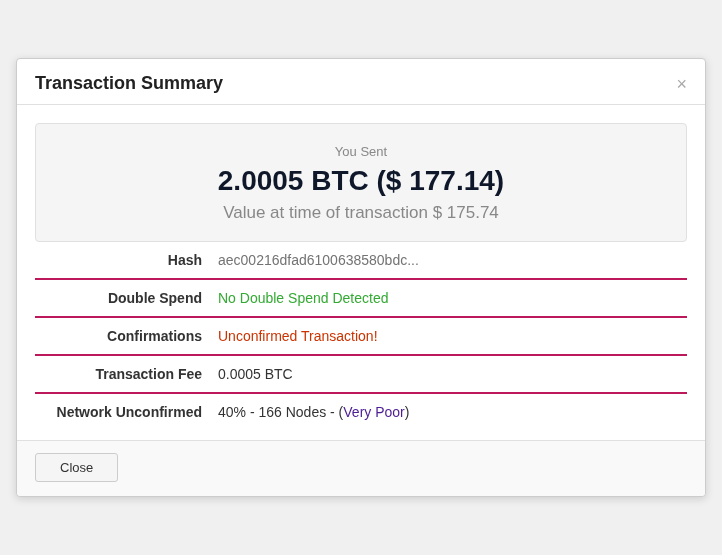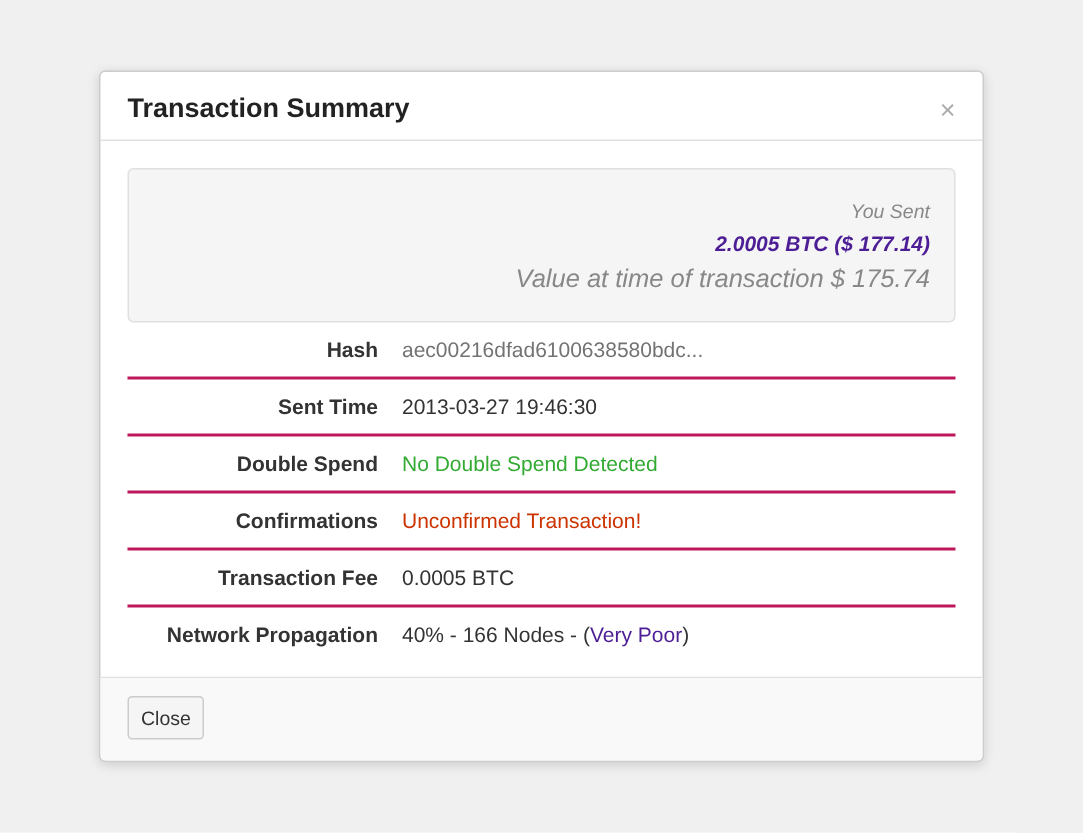--- a/index.html
+++ b/index.html
@@ -15,21 +15,21 @@
       justify-content: center;
       align-items: center;
       width: 722px;
       height: 555px;
     }
 
     .dialog {
       background: #ffffff;
       border: 1px solid #cccccc;
       border-radius: 4px;
-      width: 590px;
+      width: 690px;
       padding: 0;
       box-shadow: 0 2px 8px rgba(0,0,0,0.15);
     }
 
     .dialog-header {
       display: flex;
       justify-content: space-between;
       align-items: center;
       padding: 14px 18px 10px 18px;
       border-bottom: 1px solid #e0e0e0;
@@ -49,35 +49,34 @@
     }
 
     .dialog-body {
       padding: 18px 18px 10px 18px;
     }
 
     .summary-box {
       background: #f5f5f5;
       border: 1px solid #e0e0e0;
       border-radius: 4px;
-      text-align: right;
+      text-align: center;
       padding: 20px 16px 18px 16px;
-      font-style: italic;
     }
 
     .you-sent-label {
       font-size: 13px;
       color: #888888;
       margin-bottom: 6px;
     }
 
     .amount-large {
-      font-size: 14px;
+      font-size: 28px;
       font-weight: bold;
-      color: #4c1d95;
+      color: #0f172a;
       margin-bottom: 6px;
     }
 
     .value-at-time {
       font-size: 17px;
       color: #888888;
     }
 
     .details-table {
       width: 100%;
@@ -132,21 +131,21 @@
       padding: 12px 18px 14px 18px;
       border-top: 1px solid #e0e0e0;
       background: #f9f9f9;
       border-radius: 0 0 4px 4px;
     }
 
     .close-button {
       background: #f5f5f5;
       border: 1px solid #cccccc;
       border-radius: 3px;
-      padding: 6px 8px;
+      padding: 6px 24px;
       font-size: 13px;
       color: #333333;
       cursor: pointer;
     }
   </style>
 </head>
 <body>
 
 <div class="dialog">
   <div class="dialog-header">
@@ -163,37 +162,33 @@
 
     <table class="details-table">
       <tbody>
           <tr>
         <td class="label-cell">Hash</td>
         <td class="value-cell">
           <a class="hash-link" href="#">aec00216dfad6100638580bdc...</a>
         </td>
       </tr>
       <tr>
-        <td class="label-cell">Sent Time</td>
-        <td class="value-cell">2013-03-27 19:46:30</td>
-      </tr>
-      <tr>
         <td class="label-cell">Double Spend</td>
         <td class="value-cell no-double-spend">No Double Spend Detected</td>
       </tr>
       <tr>
         <td class="label-cell">Confirmations</td>
         <td class="value-cell unconfirmed">Unconfirmed Transaction!</td>
       </tr>
       <tr>
         <td class="label-cell">Transaction Fee</td>
         <td class="value-cell">0.0005 BTC</td>
       </tr>
       <tr>
-        <td class="label-cell">Network Propagation</td>
+        <td class="label-cell">Network Unconfirmed</td>
         <td class="value-cell">
           <span>40% - 166 Nodes - (</span><span class="very-poor">Very Poor</span><span>)</span>
         </td>
       </tr>
     </tbody>
       </table>
   </div>
 
   <div class="dialog-footer">
     <button class="close-button">Close</button>

